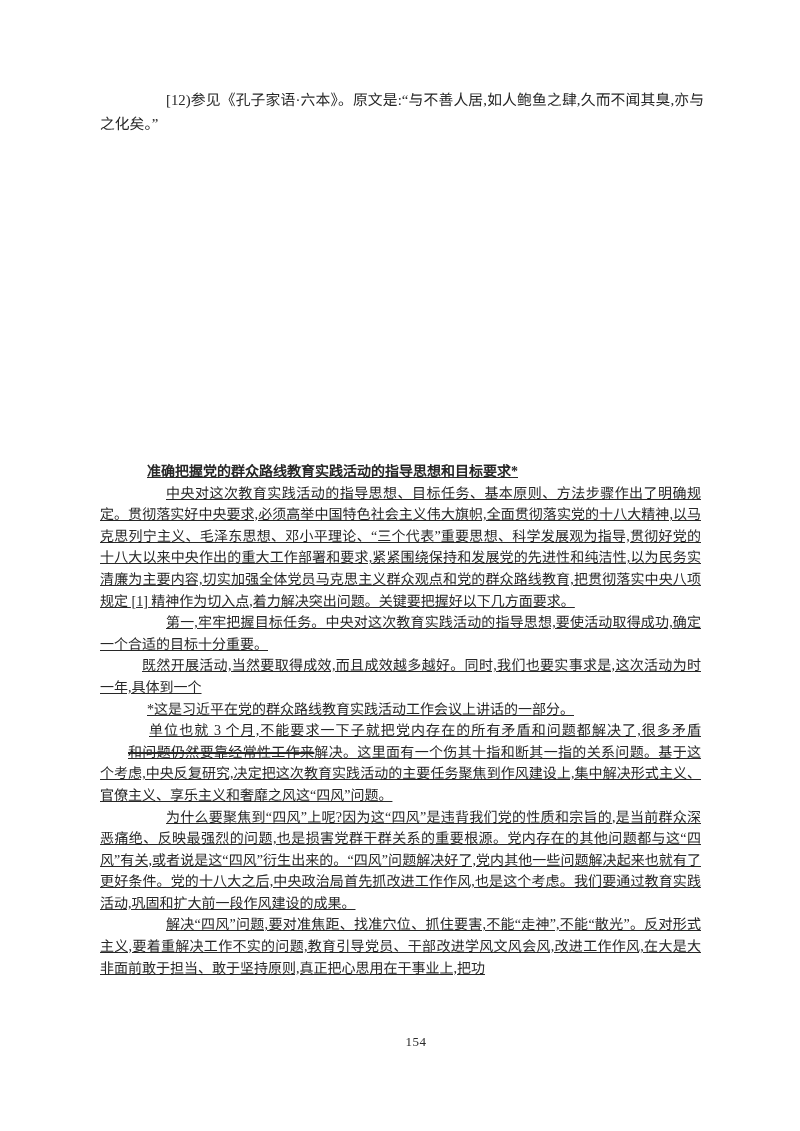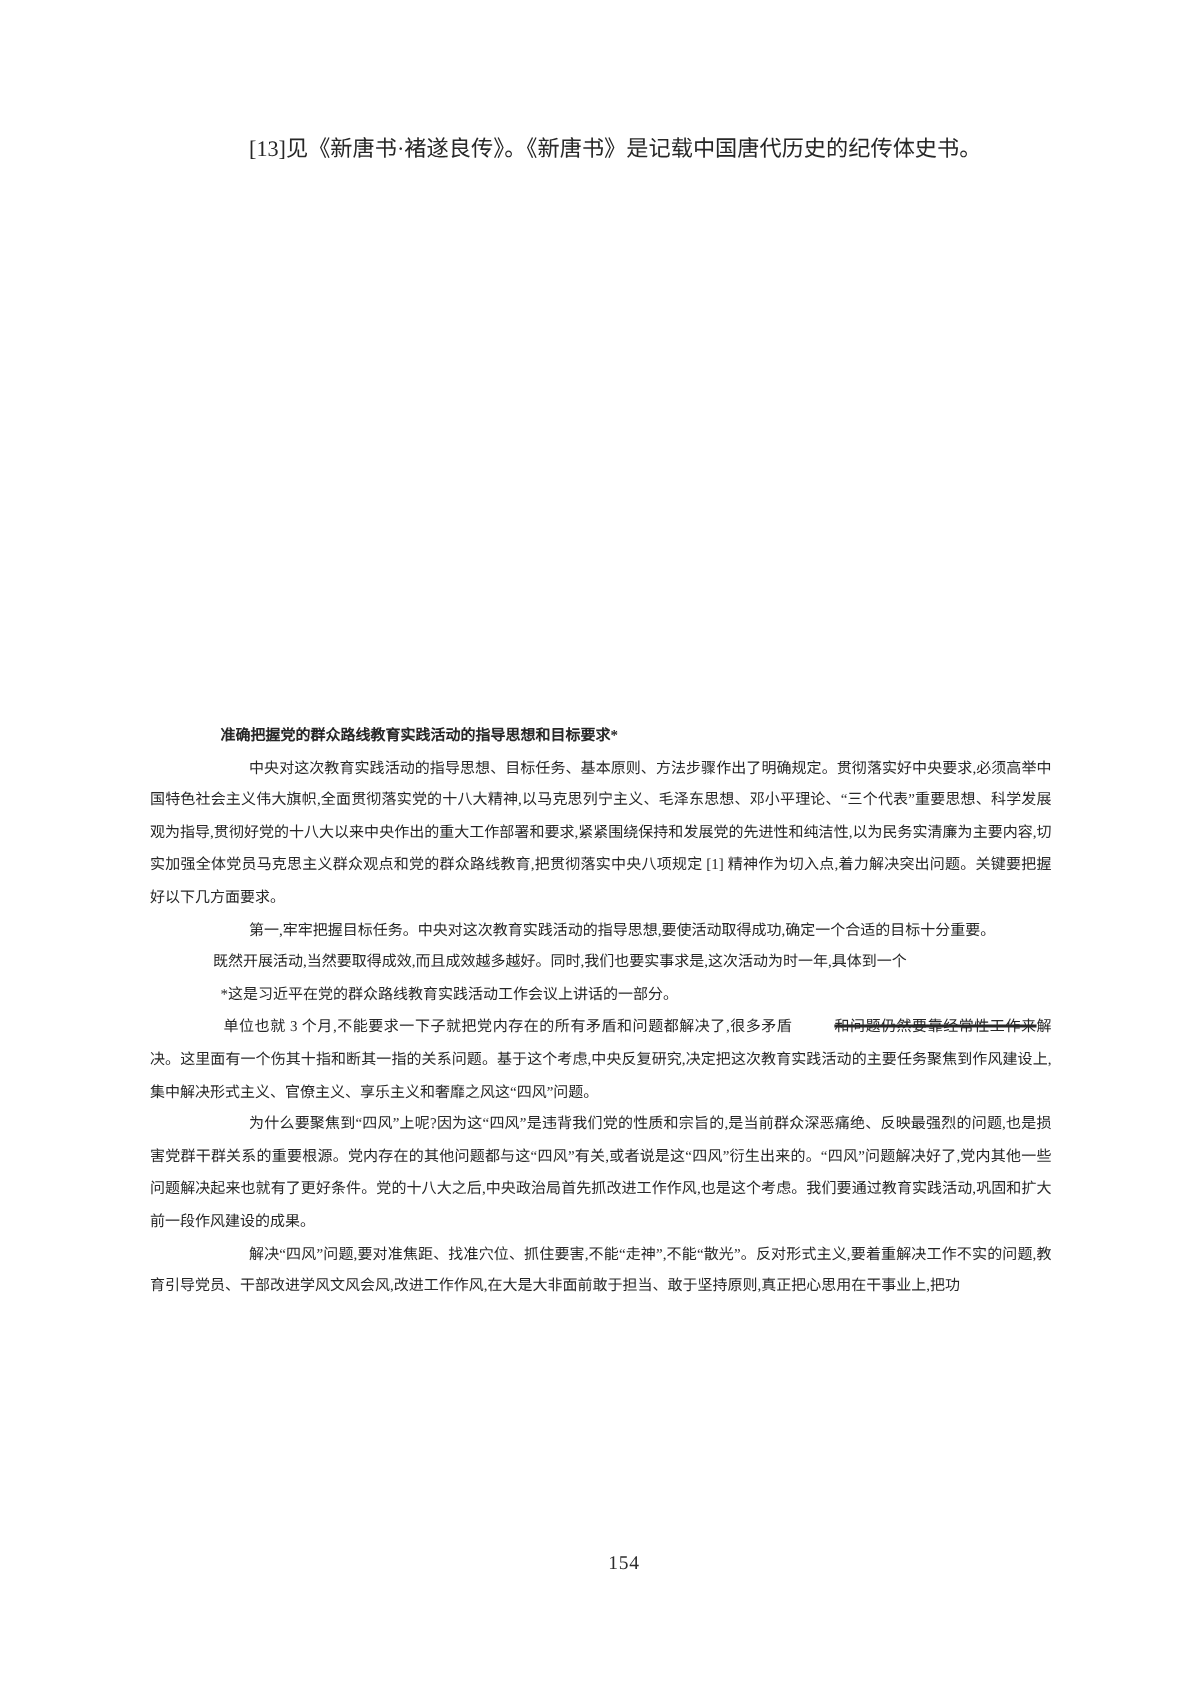--- a/index.html
+++ b/index.html
@@ -11,43 +11,43 @@
     font-family:"Liberation Serif","DejaVu Serif",serif;
     overflow:hidden;
   }
   .footnotes{
     position:absolute;left:100px;top:89px;width:604px;
     font-size:14.8px;line-height:23.5px;
     text-align:justify;text-justify:inter-ideograph;
   }
   .footnotes p{margin:0;}
   .main{
-    position:absolute;left:100px;top:480px;width:601px;
-    font-size:10px;line-height:21.6px;
-    text-align:justify;text-justify:inter-ideograph;
+    position:absolute;left:100px;top:461px;width:601px;
+    font-size:14px;line-height:21.6px;
+    text-align:justify;text-justify:inter-ideograph;text-decoration:underline;
   }
   .main p{margin:0;}
   .title{font-weight:bold;}
   .ti-42{text-indent:42px;}
   .ti-47{text-indent:47px;}
   .ti-49{text-indent:49px;}
   .ti-66{text-indent:66px;}
   .struck{text-decoration:line-through;text-decoration-thickness:1.5px;margin-left:28px;}
   .pageno{
     position:absolute;left:0;top:1034px;width:100%;
     text-align:center;font-size:13px;letter-spacing:.5px;color:#2b2b2b;padding-left:16px;
   }
 </style>
 </head>
 <body>
 
 <div class="page">
 
   <section class="footnotes">
-    <p class="ti-66">[13]见《新唐书·褚遂良传》。《新唐书》是记载中国唐代历史的纪传体史书。</p>
+    <p class="ti-66">[12)参见《孔子家语·六本》。原文是:“与不善人居,如人鲍鱼之肆,久而不闻其臭,亦与之化矣。”</p>
   </section>
 
   <section class="main">
     <p class="title ti-47">准确把握党的群众路线教育实践活动的指导思想和目标要求*</p>
     <p class="ti-66">中央对这次教育实践活动的指导思想、目标任务、基本原则、方法步骤作出了明确规定。贯彻落实好中央要求,必须高举中国特色社会主义伟大旗帜,全面贯彻落实党的十八大精神,以马克思列宁主义、毛泽东思想、邓小平理论、“三个代表”重要思想、科学发展观为指导,贯彻好党的十八大以来中央作出的重大工作部署和要求,紧紧围绕保持和发展党的先进性和纯洁性,以为民务实清廉为主要内容,切实加强全体党员马克思主义群众观点和党的群众路线教育,把贯彻落实中央八项规定 [1] 精神作为切入点,着力解决突出问题。关键要把握好以下几方面要求。</p>
     <p class="ti-66">第一,牢牢把握目标任务。中央对这次教育实践活动的指导思想,要使活动取得成功,确定一个合适的目标十分重要。</p>
     <p class="ti-42">既然开展活动,当然要取得成效,而且成效越多越好。同时,我们也要实事求是,这次活动为时一年,具体到一个</p>
     <p class="ti-47">*这是习近平在党的群众路线教育实践活动工作会议上讲话的一部分。</p>
     <p class="ti-49"><span>单位也就 3 个月,不能要求一下子就把党内存在的所有矛盾和问题都解决了,很多矛盾</span><span class="struck">和问题仍然要靠经常性工作来</span><span>解决。这里面有一个伤其十指和断其一指的关系问题。基于这个考虑,中央反复研究,决定把这次教育实践活动的主要任务聚焦到作风建设上,集中解决形式主义、官僚主义、享乐主义和奢靡之风这“四风”问题。</span></p>
     <p class="ti-66">为什么要聚焦到“四风”上呢?因为这“四风”是违背我们党的性质和宗旨的,是当前群众深恶痛绝、反映最强烈的问题,也是损害党群干群关系的重要根源。党内存在的其他问题都与这“四风”有关,或者说是这“四风”衍生出来的。“四风”问题解决好了,党内其他一些问题解决起来也就有了更好条件。党的十八大之后,中央政治局首先抓改进工作作风,也是这个考虑。我们要通过教育实践活动,巩固和扩大前一段作风建设的成果。</p>

